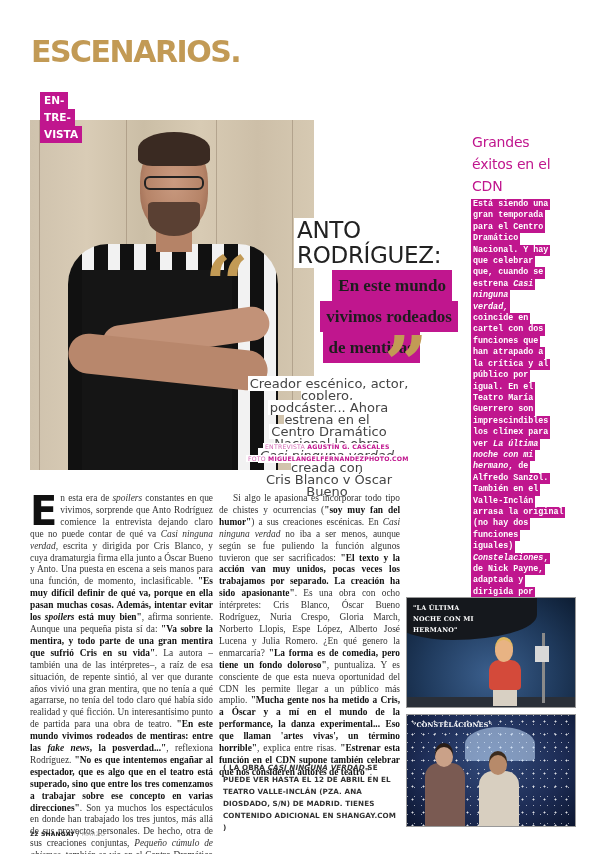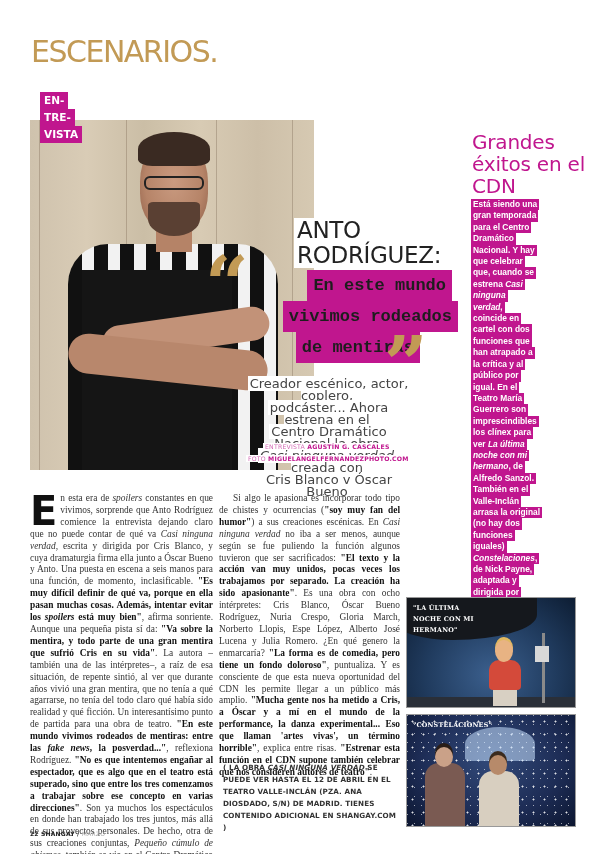--- a/index.html
+++ b/index.html
@@ -1,21 +1,21 @@
 <!DOCTYPE html>
 <html><head>
 <meta charset="utf-8">
 <style>
   * { box-sizing: border-box; margin: 0; padding: 0; }
   html, body { width: 604px; height: 854px; background: #ffffff; overflow: hidden; }
   body { position: relative; font-family: "DejaVu Serif", serif; color: #222; }
 
   .section-title {
     position: absolute; left: 31px; top: 34px;
-    font-family: "DejaVu Sans", sans-serif; font-weight: normal;
+    font-family: "DejaVu Sans", sans-serif; font-weight: bold;
     font-size: 30px; letter-spacing: -1.5px; color: #c29a55;
   }
 
   
   .photo {
     position: absolute; left: 30px; top: 120px; width: 284px; height: 350px;
     background: linear-gradient(90deg, #cfc2ad 0%, #d9ccb6 20%, #cbbea6 40%, #d8cbb4 60%, #cdbfa8 80%, #d6c9b2 100%);
     overflow: hidden;
   }
   .photo .plank { position: absolute; top: 0; bottom: 0; width: 1px; background: rgba(120,100,80,0.35); }
@@ -71,21 +71,21 @@
     font-family: "DejaVu Serif", serif; font-weight: bold;
     font-size: 76px; line-height: 70px; color: #c29a55;
   }
   .quote-close {
     position: absolute; left: 384px; top: 330px;
     font-family: "DejaVu Serif", serif; font-weight: bold;
     font-size: 76px; line-height: 70px; color: #c29a55;
   }
   .pull-quote {
     position: absolute; top: 270px; right: 146px;
-    font-family: Liberation Mono, monospace; font-weight: bold;
+    font-family: Liberation Serif, serif; font-weight: bold;
     font-size: 17px; line-height: 31px; color: #1d1d1d; text-align: right; margin-left: 47px;
   }
   .pull-quote span {
     display: block; margin-left: auto; background: #c0168e;
     padding: 0 6px; width: fit-content; margin-bottom: 0;
   }
   .pull-quote span:nth-child(1) { margin-right: 6px; }
   .pull-quote span:nth-child(3) { margin-right: 38px; }
 
   .dek {
@@ -102,25 +102,25 @@
   }
   .credit .lbl { color: #d46bb6; }
   .credit .val { color: #c0168e; font-weight: bold; }
   .credit-interview { left: 263px; top: 443px; }
   .credit-photo { left: 246px; top: 455px; }
 
   
   .side-title {
     position: absolute; left: 472px; top: 131px; width: 120px;
     font-family: "DejaVu Sans", sans-serif; font-weight: normal;
-    font-size: 20px; line-height: 22px; color: #c0168e; letter-spacing: -0.2px;
+    font-size: 14px; line-height: 22px; color: #c0168e; letter-spacing: -0.2px;
   }
   .side-body {
     position: absolute; left: 471px; top: 199px; width: 110px;
-    font-family: Liberation Sans, sans-serif; font-weight: bold;
+    font-family: Liberation Mono, monospace; font-weight: bold;
     font-size: 8.4px; line-height: 11.4px; color: #fff;
   }
   .side-body span {
     display: block; background: #c0168e; padding: 0 2px; width: fit-content;
     margin-bottom: 0; white-space: nowrap;
   }
   .side-body em { font-style: italic; text-align: right; }
 
   
   .col {

